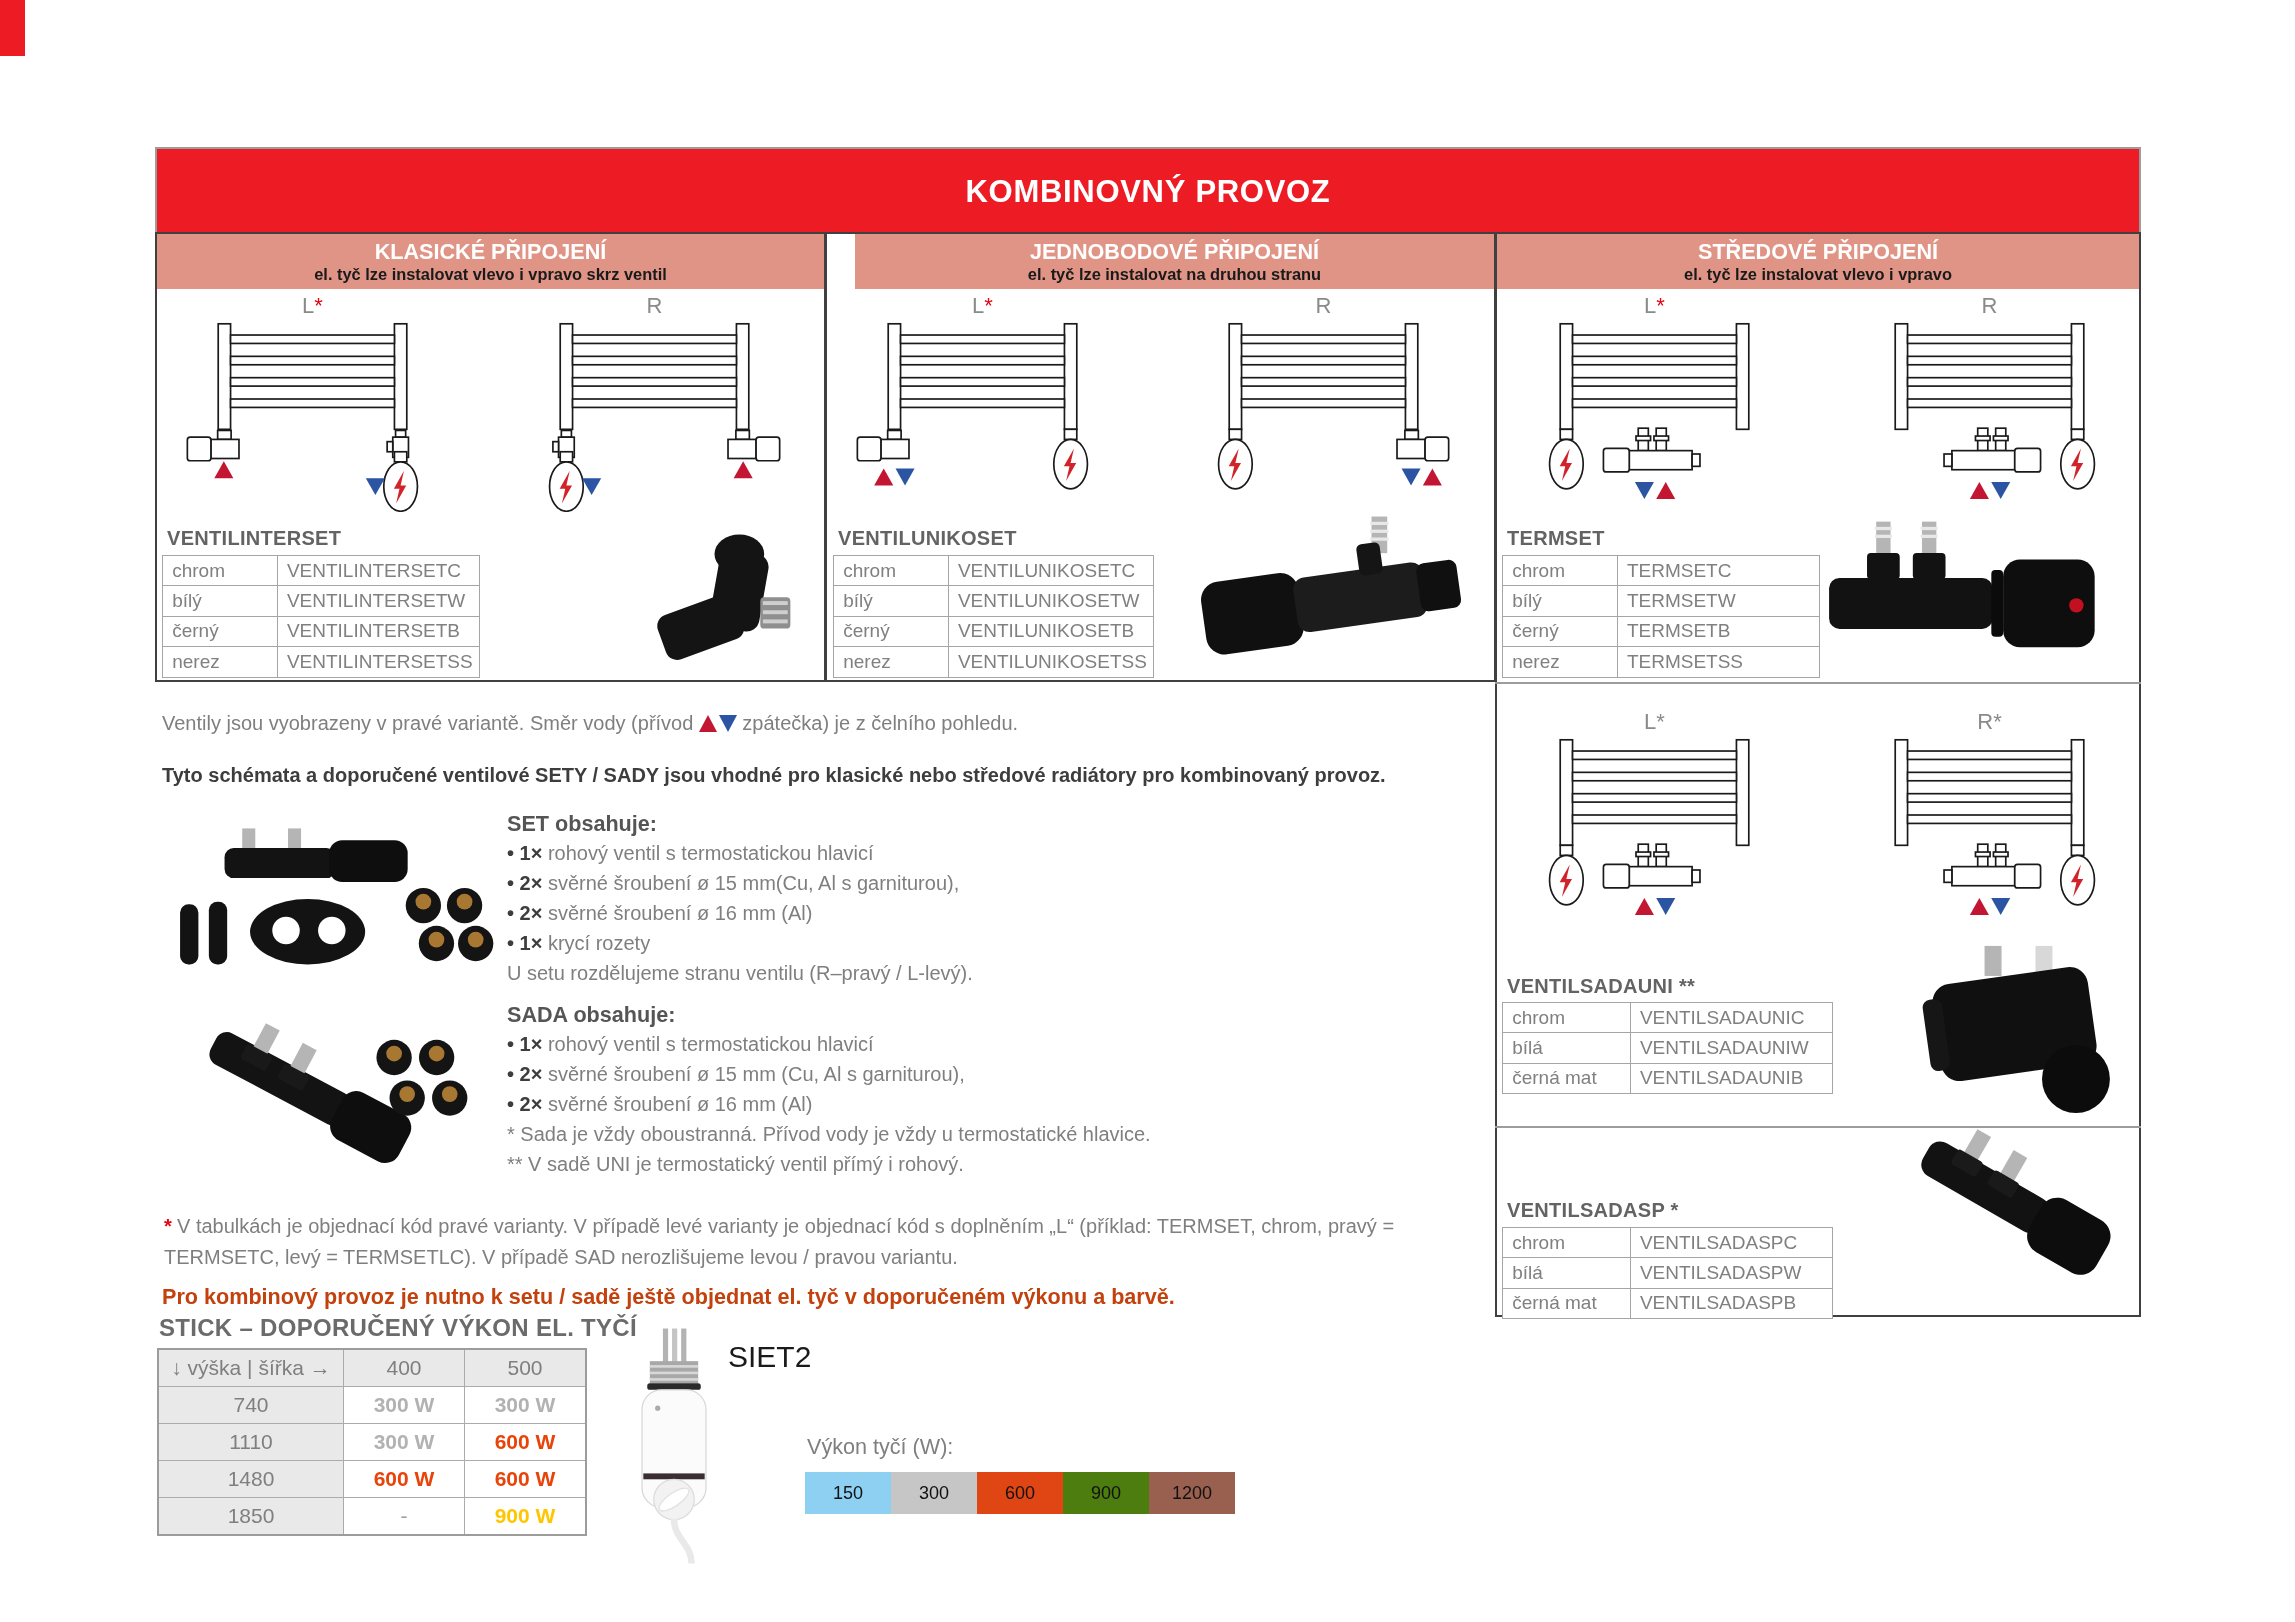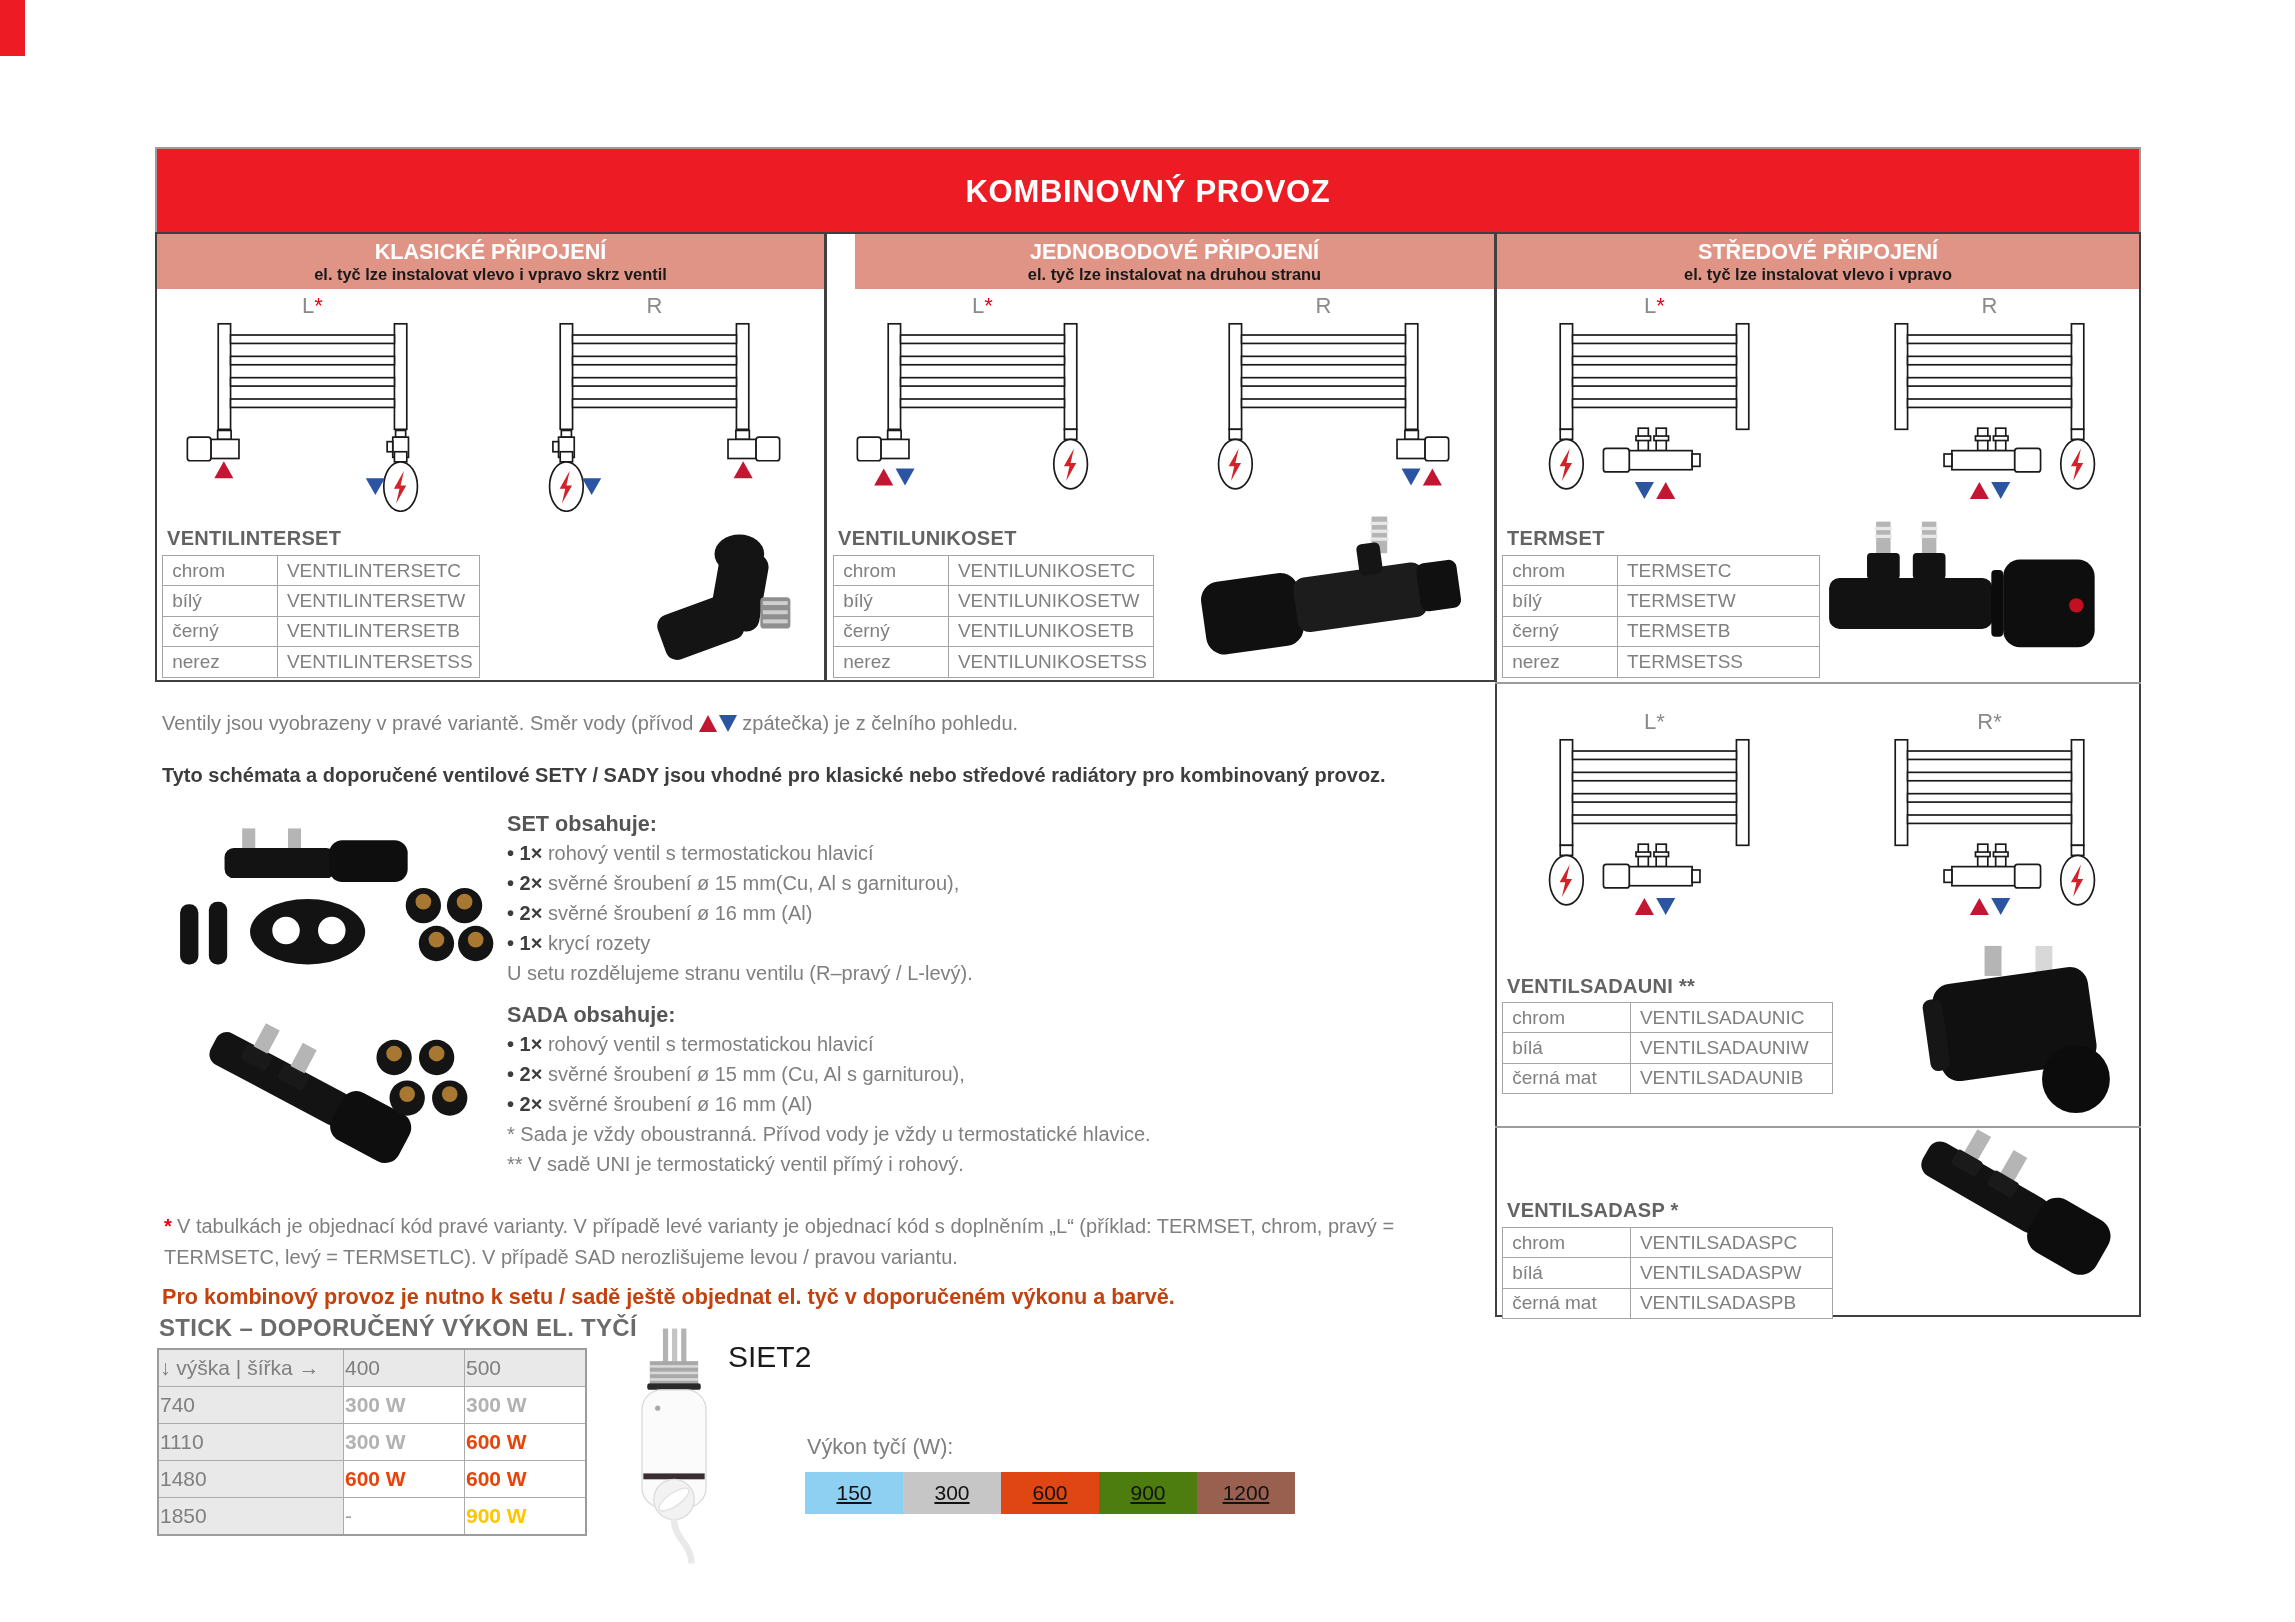--- a/index.html
+++ b/index.html
@@ -41,33 +41,33 @@
   .sec-item{font-size:20px;color:#7f7f7f;line-height:30px;}
   .sec-item::before{content:"\2022\00a0";color:#3d3d3d;font-weight:bold;}
   .sec-item .qty{font-weight:bold;color:#3d3d3d;}
   .sec-note{font-size:20px;color:#7f7f7f;line-height:30px;}
   .fnote{font-size:20px;color:#7f7f7f;line-height:31px;width:1269px;}
   .fnote .star{color:#E30613;font-weight:bold;margin-right:5.2px;}
   .warning{font-size:21.6px;font-weight:bold;color:#c2410c;}
   
   .stick-head{font-size:24px;font-weight:bold;color:#6b6b6b;letter-spacing:0.3px;}
   .stick{border-collapse:collapse;border:2px solid #9c9c9c;}
-  .stick td{border:1.3px solid #ababab;font-size:21px;color:#7f7f7f;height:34px;background:#fff;}
+  .stick td{border:1.3px solid #ababab;text-align:center;font-size:21px;color:#7f7f7f;height:34px;background:#fff;}
   .stick td.hd{background:#e9e9e9;}
   .stick td.corner{width:182px;}
   .stick td.cw{width:118px;}
   .stick .v-gray{color:#b2b2b2;font-weight:bold;}
   .stick .v-orange{color:#E8440A;font-weight:bold;}
   .stick .v-yellow{color:#FFC600;font-weight:bold;}
   .stick .dash{color:#9e9e9e;}
   
   .siet2-label{font-size:30px;color:#1a1a1a;}
   .legend-label{font-size:21.6px;color:#7f7f7f;}
   .swatch-row{display:flex;}
-  .sw{width:98px;height:42px;line-height:42px;text-align:center;font-size:21px;color:#111;text-decoration:underline;}
+  .sw{width:86px;height:42px;line-height:42px;text-align:center;font-size:18px;color:#111;}
   .sw0{background:#8ED0F2;} .sw1{background:#C6C6C6;} .sw2{background:#E04613;} .sw3{background:#4d7c0f;} .sw4{background:#99604F;}
 </style>
 </head>
 <body>
 
 <svg width="0" height="0" style="position:absolute">
   <defs>
     <g id="rad" stroke="#1a1a1a" stroke-width="3" fill="#fff">
       <rect x="12" y="2" width="22" height="188"></rect>
       <rect x="326" y="2" width="22" height="188"></rect>

